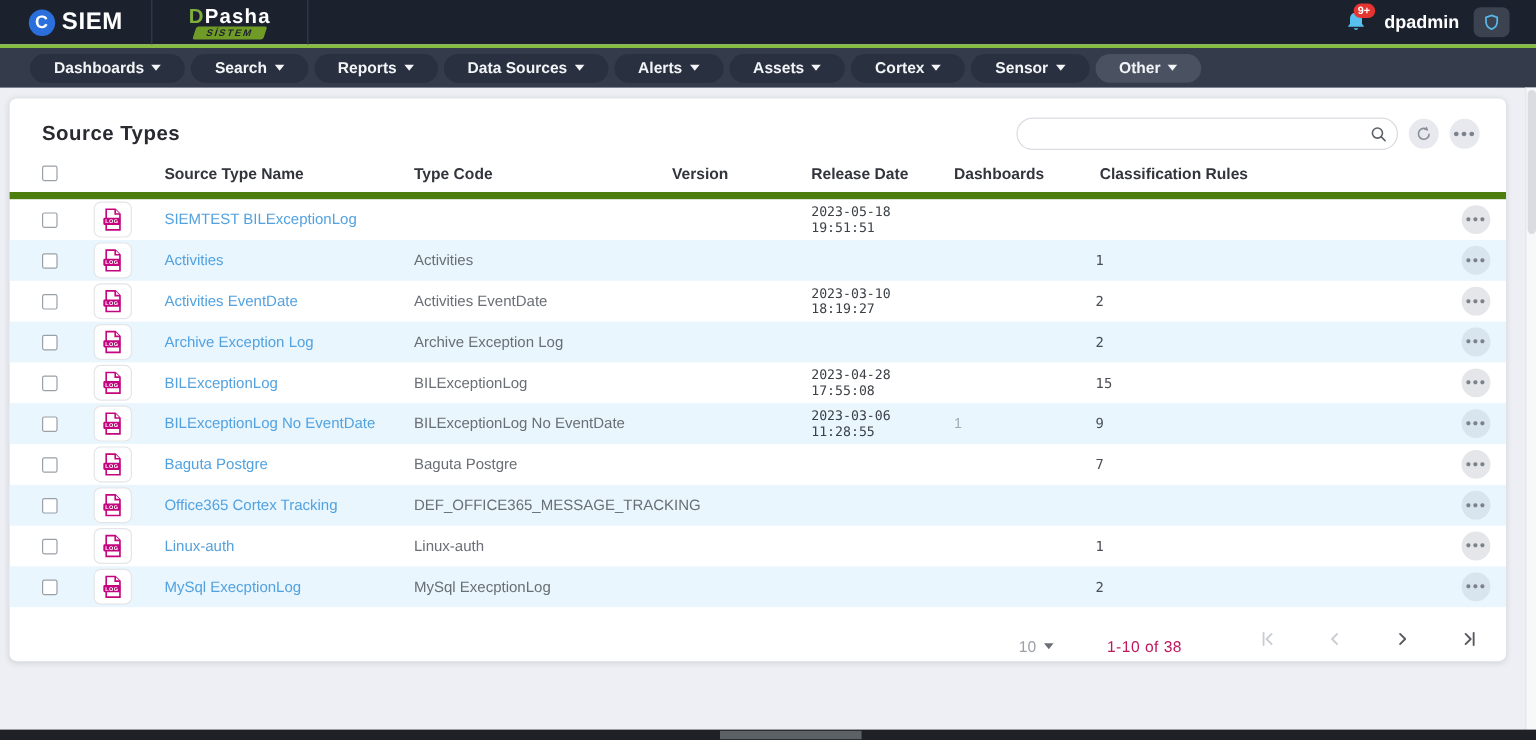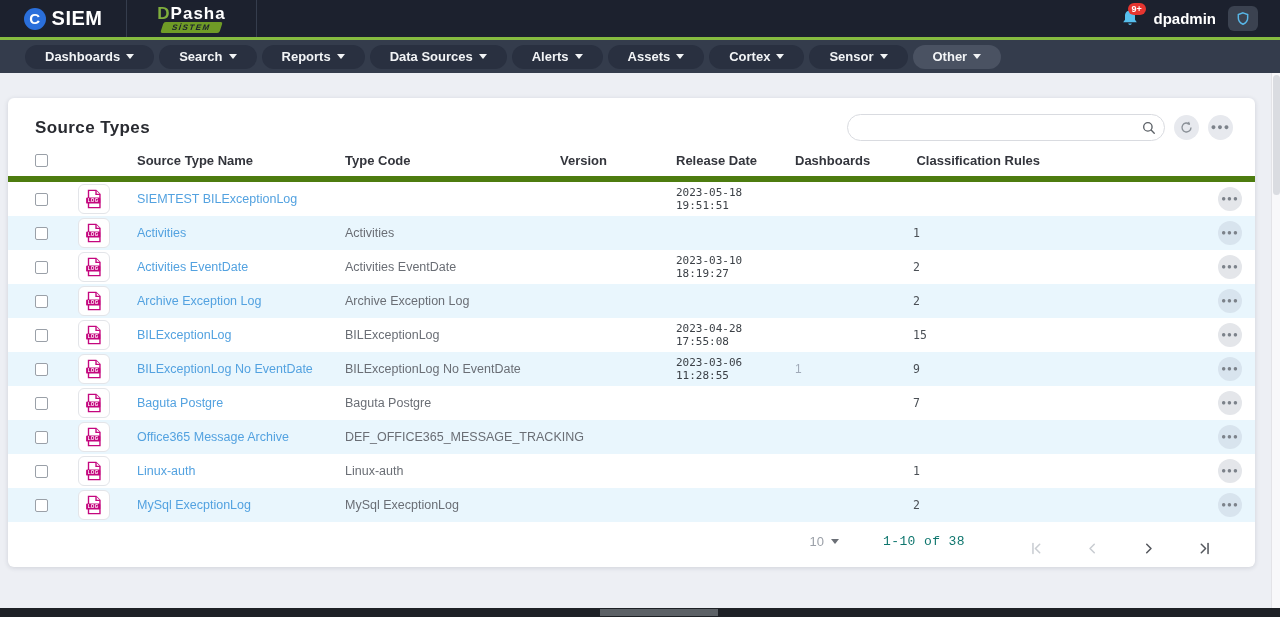--- a/index.html
+++ b/index.html
@@ -23,21 +23,21 @@
   .shield-chip { width:30px; height:25px; background:#3b4250; border:none; border-radius:6px; display:flex; align-items:center; justify-content:center; cursor:pointer; }
   .green-line { height:3px; background:#86bc40; }
 
   
   .navbar { height:33px; background:#343c4c; display:flex; align-items:center; gap:5px; padding:0 25px; }
   .nav-pill { height:24px; min-width:88px; padding:0 20px; border:none; border-radius:13px; background:#293040; color:#f2f4f6; font-family:"Liberation Sans",sans-serif; font-size:13px; font-weight:700; display:flex; align-items:center; justify-content:center; gap:6px; cursor:pointer; }
   .nav-pill.active { background:#4a5262; }
   .caret-down { width:0; height:0; border-left:4px solid transparent; border-right:4px solid transparent; border-top:5px solid currentColor; display:inline-block; }
 
   
-  .card { position:absolute; left:8px; top:98px; width:1247px; height:469px; background:#fff; border-radius:6px; box-shadow:0 1px 5px rgba(25,35,55,.14); }
+  .card { position:absolute; left:8px; top:82px; width:1247px; height:469px; background:#fff; border-radius:6px; box-shadow:0 1px 5px rgba(25,35,55,.14); }
   .card-top { display:flex; align-items:flex-start; justify-content:space-between; padding:16px 22px 6px 27px; }
   .page-title { font-size:17px; font-weight:600; color:#292b31; letter-spacing:.4px; padding-top:4px; }
   .toolbar { display:flex; align-items:center; gap:9px; }
   .search-pill { width:318px; height:27px; border:1px solid #d9dbe0; border-radius:14px; background:#fff; display:flex; align-items:center; padding:0 6px 0 14px; }
   .search-pill input { flex:1; border:none; outline:none; font-size:13px; color:#333; background:transparent; font-family:"Liberation Sans",sans-serif; }
   .circle-btn { width:25px; height:25px; border-radius:50%; border:none; background:#e7e9ee; display:flex; align-items:center; justify-content:center; cursor:pointer; color:#8a9097; }
   .dots-glyph { font-size:9px; letter-spacing:1px; color:#7c828a; line-height:9px; }
 
   
   .thead, .trow { display:grid; grid-template-columns:62px 67px 208px 215px 116px 119px 118px 127px 95px 1fr; align-items:center; }
@@ -52,24 +52,24 @@
   .mono { font-family:"DejaVu Sans Mono", monospace; font-size:11px; line-height:13px; color:#3c4147; }
   .cell-dash { color:#a0aab8; font-size:12px; }
   .cell-used { font-family:"DejaVu Sans Mono", monospace; font-size:11.5px; color:#4a4f55; }
   .cell-class { text-align:right; }
   .th-right { text-align:right; padding-right:24px; }
   .cell-actions { display:flex; justify-content:flex-end; padding-right:13px; }
   .row-dots { width:24px; height:24px; border-radius:50%; border:none; background:#e4e6ea; cursor:pointer; color:#7c828a; font-size:8px; letter-spacing:1px; line-height:8px; }
   .trow.alt .row-dots { background:#d8e4ee; }
 
   
-  .pagination { display:flex; align-items:flex-start; justify-content:flex-end; padding:12px 36px 0 0; gap:26px; color:#a8adb5; font-size:13px; }
+  .pagination { display:flex; align-items:flex-end; justify-content:flex-end; padding:12px 16px 0 0; gap:26px; color:#a8adb5; font-size:13px; }
   .psize { display:flex; align-items:center; gap:7px; cursor:pointer; margin-right:18px; color:#9ba0a8; }
   .psize .caret-down { color:#6b6f76; }
-  .prange { margin-right:30px; color:#0f766e; letter-spacing:.4px;font-family:Liberation Mono, monospace; }
+  .prange { margin-right:30px; color:#be185d; letter-spacing:.4px; }
   .pg-btn { width:30px; height:28px; border:none; background:transparent; display:flex; align-items:center; justify-content:center; cursor:pointer; }
   .pg-btn.disabled { color:#c9cdd2; }
   .pg-btn.enabled { color:#55585e; }
 
   
   .vscroll { position:absolute; right:0; top:73px; width:9px; height:535px; background:#f8f8fa; border-left:1px solid #e3e3e7; }
   .vscroll-thumb { position:absolute; top:2px; left:1px; width:7px; height:120px; background:#dadce1; border-radius:4px; }
   .hscroll { position:absolute; left:0; bottom:0; width:1280px; height:9px; background:#1e2126; }
   .hscroll-thumb { position:absolute; left:600px; top:1px; width:118px; height:7px; background:#5c6166; }
 </style>
@@ -402,21 +402,21 @@
         <div class="cell-icon">
           <span class="logbox">
             <svg width="22" height="22" viewBox="0 0 24 24">
               <path d="M6 2.6h8.2l4.3 4.3v14.5H6z" fill="#fff" stroke="#c4067e" stroke-width="1.5"></path>
               <path d="M14.2 2.6v4.3h4.3" fill="#fff" stroke="#c4067e" stroke-width="1.5"></path>
               <rect x="3.4" y="10.4" width="15.4" height="6.6" rx="1.3" fill="#c4067e"></rect>
               <text x="11.1" y="15.5" text-anchor="middle" font-size="5" font-weight="bold" fill="#ffffff" font-family="Liberation Sans, sans-serif" letter-spacing="0.3">LOG</text>
             </svg>
           </span>
         </div>
-        <div><a class="link">Office365 Message Archive</a></div>
+        <div><a class="link">Office365 Cortex Tracking</a></div>
         <div>DEF_OFFICE365_MESSAGE_TRACKING</div>
         <div></div>
         <div>
           <div class="mono"></div>
           <div class="mono"></div>
         </div>
         <div class="cell-dash"></div>
         <div class="cell-used"></div>
         <div class="cell-class"></div>
         <div class="cell-actions">

